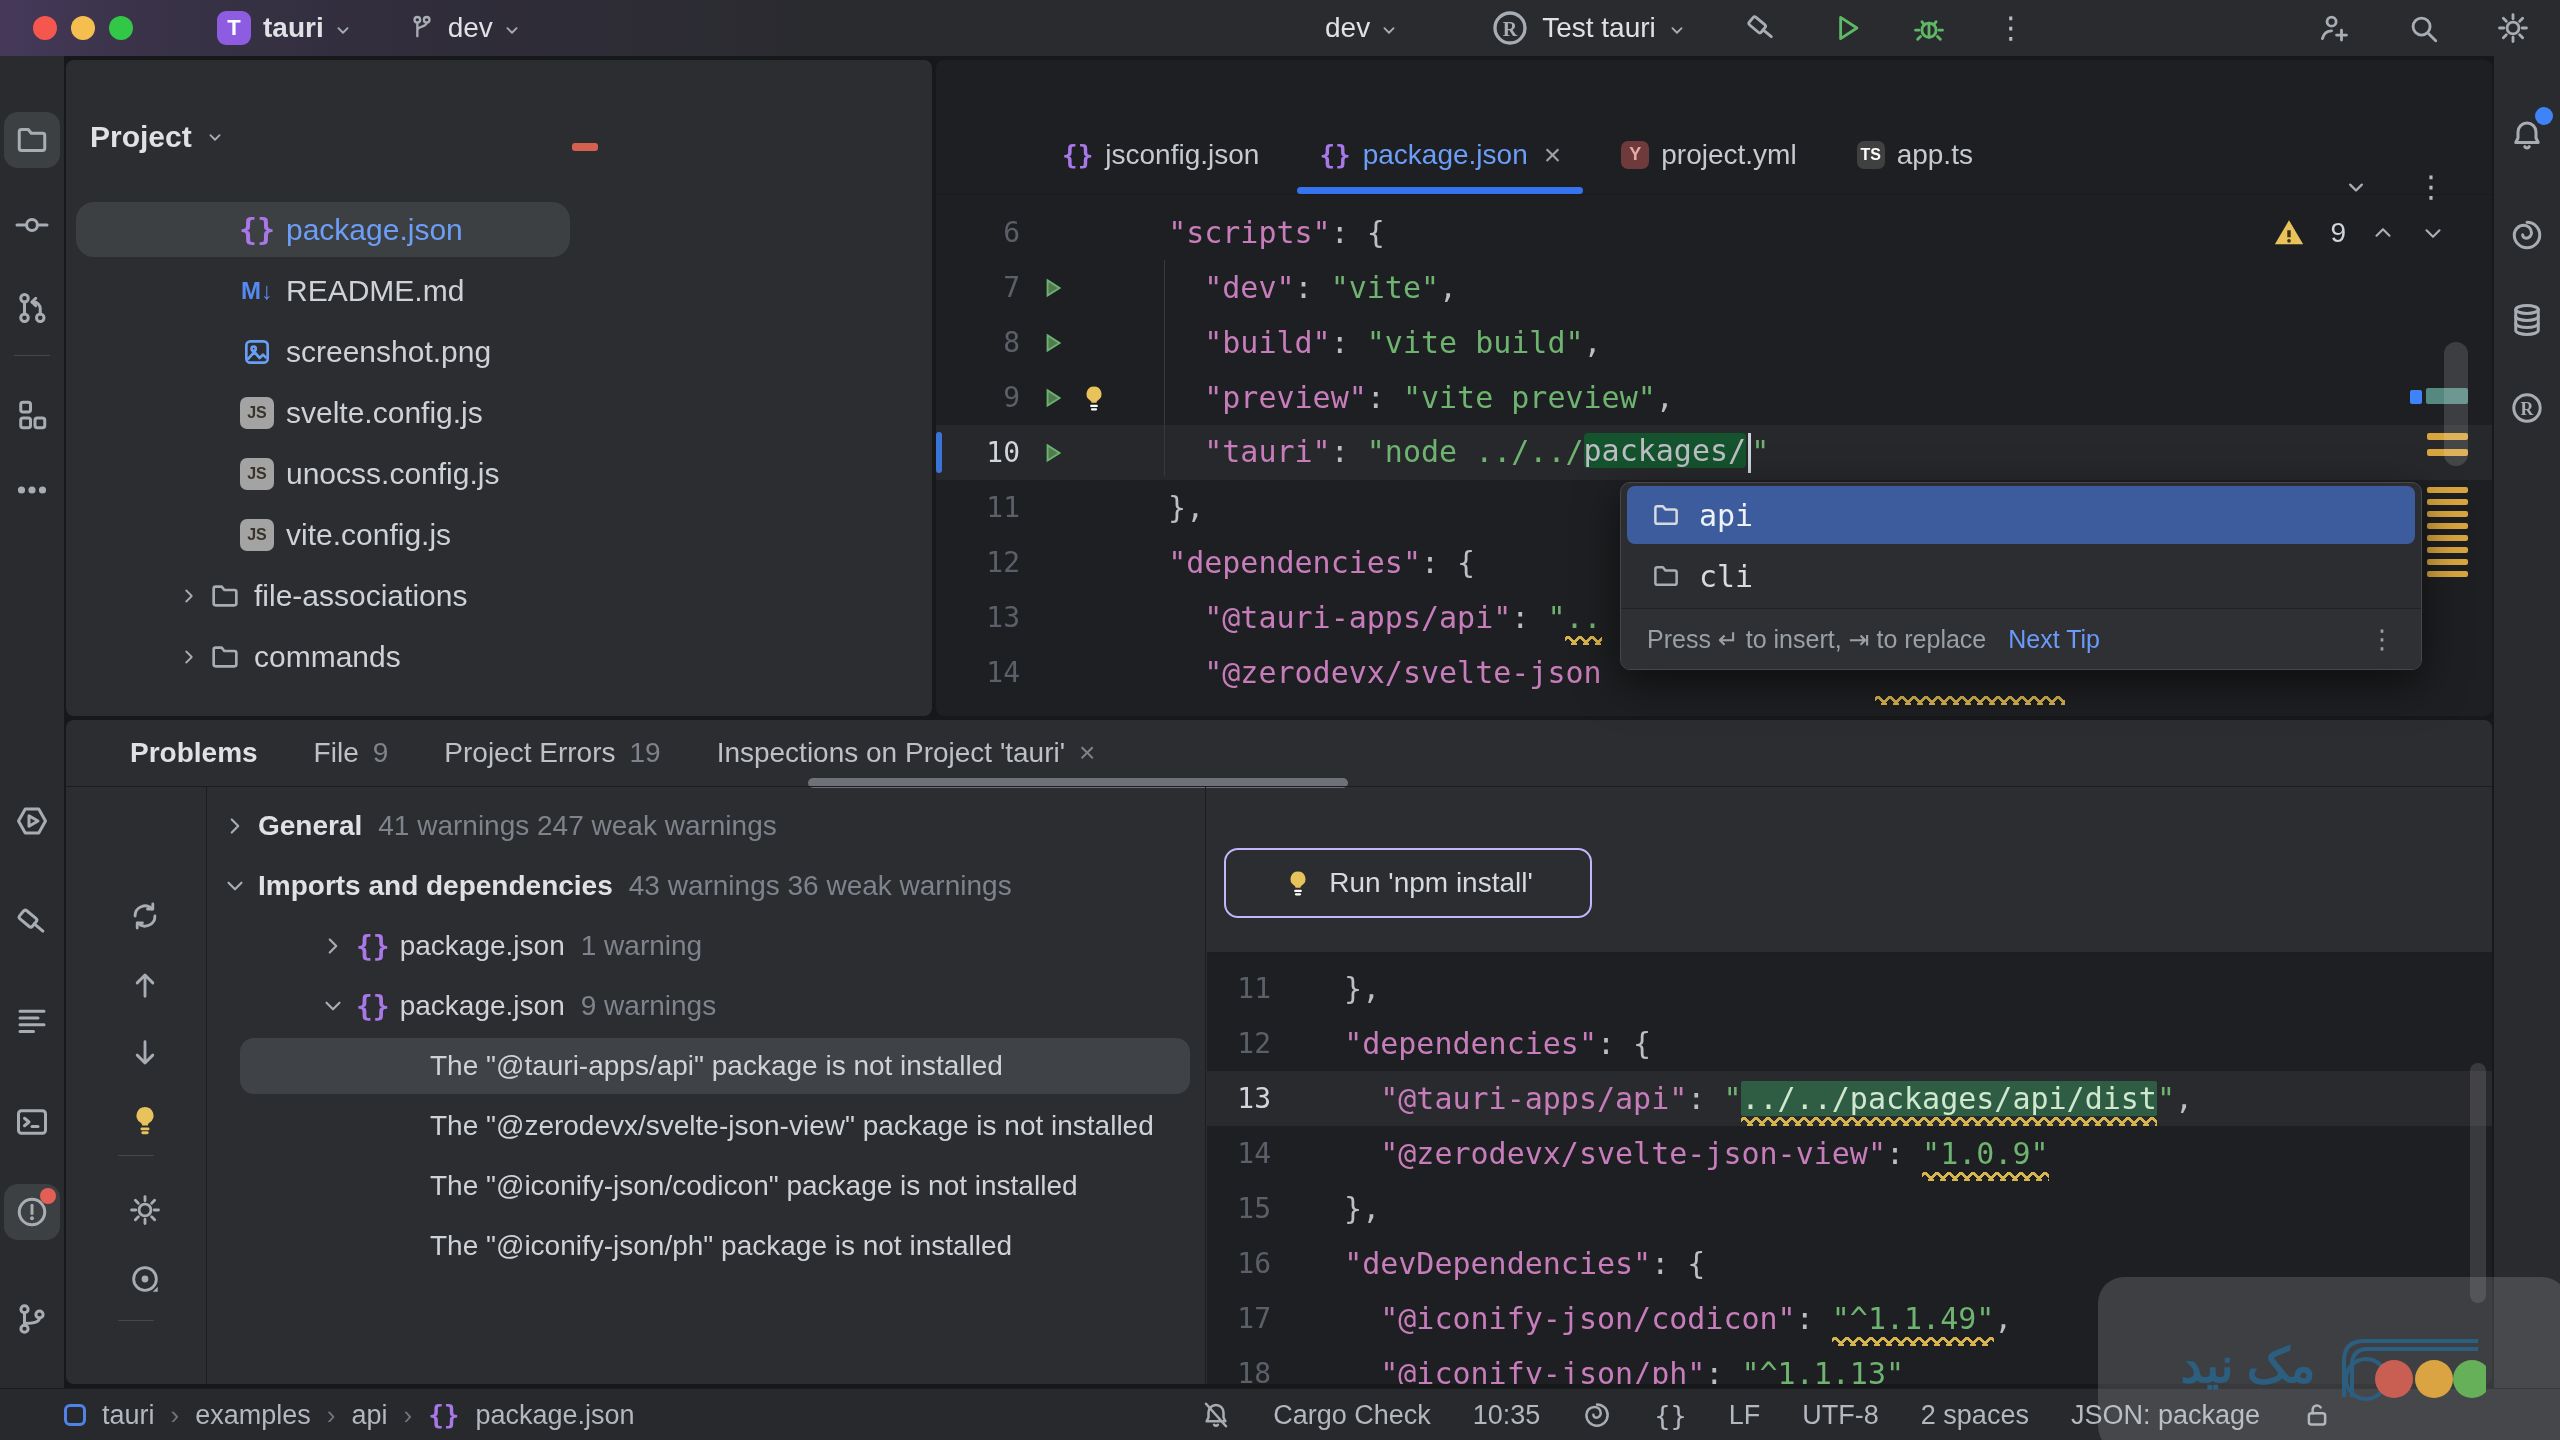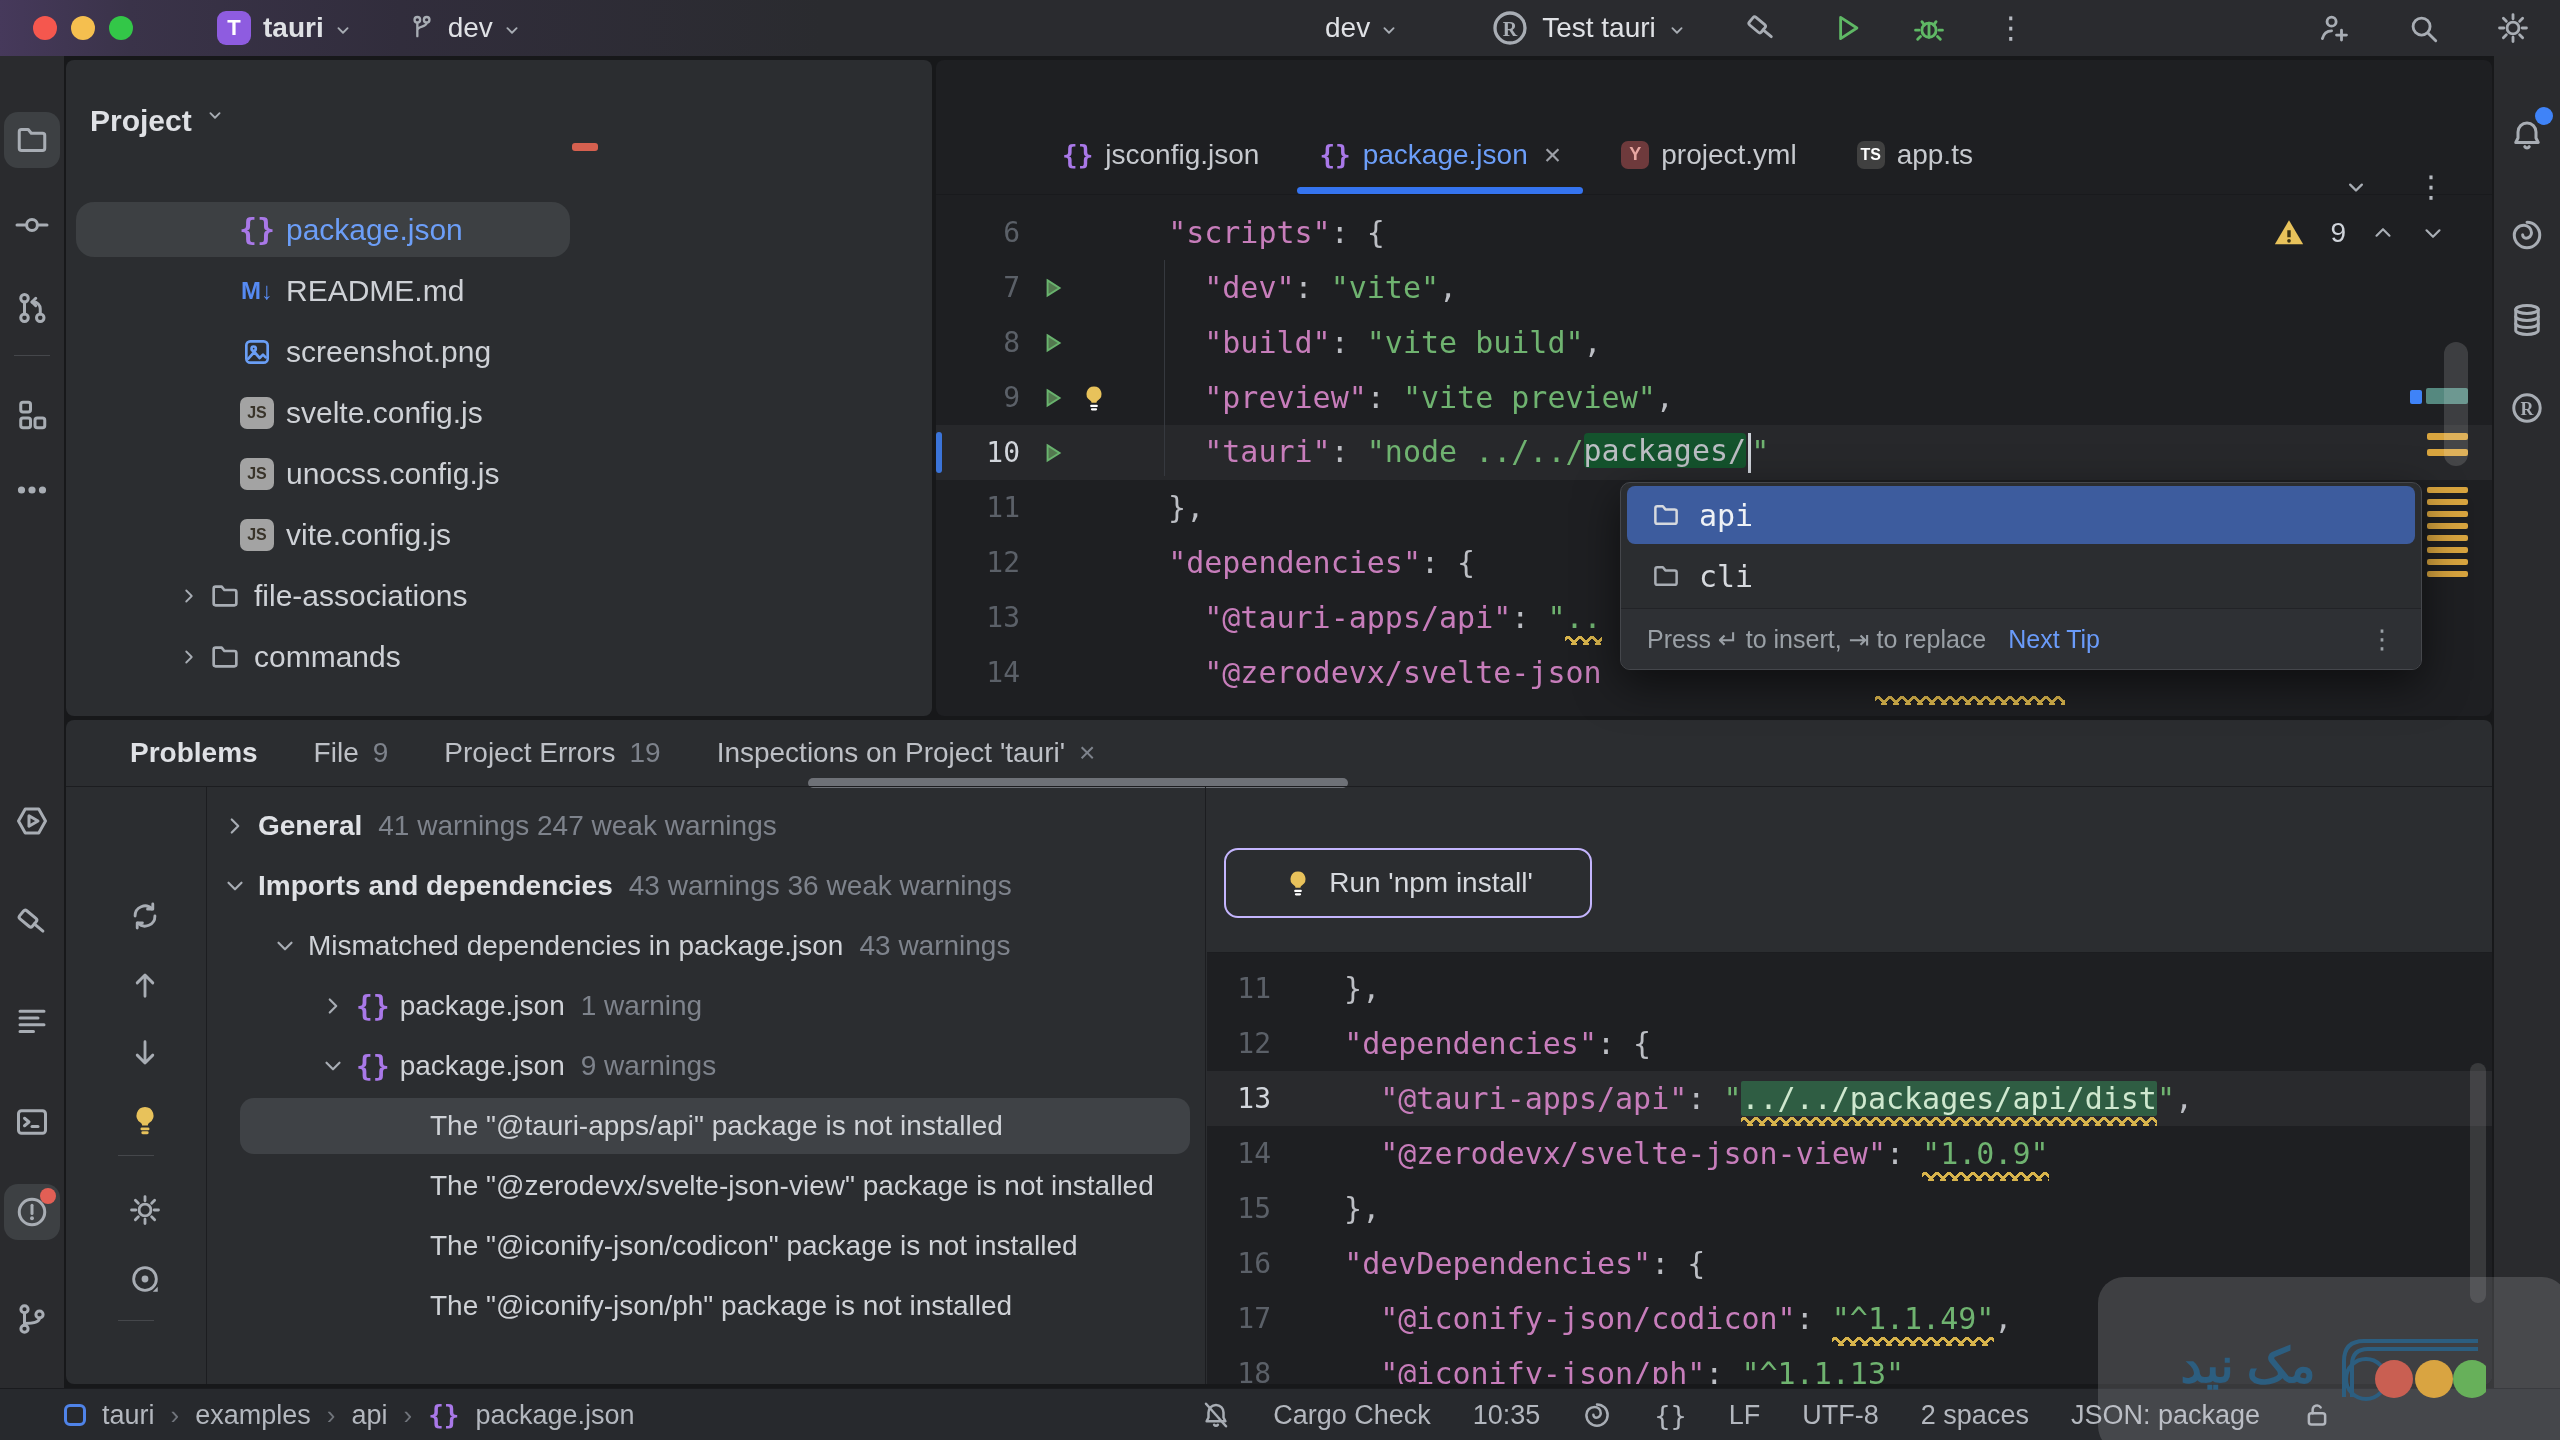--- a/index.html
+++ b/index.html
@@ -35,21 +35,21 @@
   .sep-h{position:absolute;left:14px;width:36px;height:1px;background:#45474b;}
   .badge-dot{position:absolute;width:16px;height:16px;border-radius:50%;}
 
   
   .island{position:absolute;border-radius:8px;}
   #proj{left:66px;top:60px;width:866px;height:656px;background:#2b2d30;overflow:hidden;}
   #edit{left:936px;top:60px;width:1556px;height:656px;background:#1e1f22;overflow:hidden;}
   #bottom{left:66px;top:720px;width:2426px;height:664px;background:#2b2d30;overflow:hidden;}
 
   
-  #proj-header{position:absolute;left:24px;top:44px;display:flex;gap:12px;}
+  #proj-header{position:absolute;left:24px;top:60px;display:flex;align-items:center;gap:12px;}
   #proj-header .ph{font-size:30px;font-weight:bold;color:#dfe1e5;}
   #ptree{position:absolute;left:0;top:139px;width:100%;}
   .prow{display:flex;align-items:center;height:61px;padding-left:174px;position:relative;font-size:30px;color:#ced1d6;}
   .prow.folder{padding-left:112px;}
   .prow .lbl{margin-left:12px;white-space:nowrap;}
   .prow.selected::before{content:"";position:absolute;left:10px;right:362px;top:3px;bottom:3px;
       background:#3d4043;border-radius:18px;}
   .prow.selected .lbl{color:#6c9ef8;}
   .prow > *{position:relative;}
   .fico{width:34px;height:34px;display:flex;align-items:center;justify-content:center;flex:none;}
@@ -602,27 +602,20 @@
         <span class="bold">General</span>
           <span class="tcount">41 warnings 247 weak warnings</span>
         </div>
       <div class="trow ind0">
         <svg class="ic tchev" viewBox="0 0 24 24">
             <path d="M6 9l6 6 6-6"></path>
           </svg>
         <span class="bold">Imports and dependencies</span>
           <span class="tcount">43 warnings 36 weak warnings</span>
         </div>
-      <div class="trow ind1">
-        <svg class="ic tchev" viewBox="0 0 24 24">
-            <path d="M6 9l6 6 6-6"></path>
-          </svg>
-        <span>Mismatched dependencies in package.json</span>
-          <span class="tcount">43 warnings</span>
-        </div>
       <div class="trow ind2">
         <svg class="ic tchev" viewBox="0 0 24 24">
             <path d="M9 6l6 6-6 6"></path>
           </svg>
         <span class="ic-json tico" style="font-size:28px">{}</span>
         <span>package.json</span>
           <span class="tcount">1 warning</span>
         </div>
       <div class="trow ind2">
         <svg class="ic tchev" viewBox="0 0 24 24">

